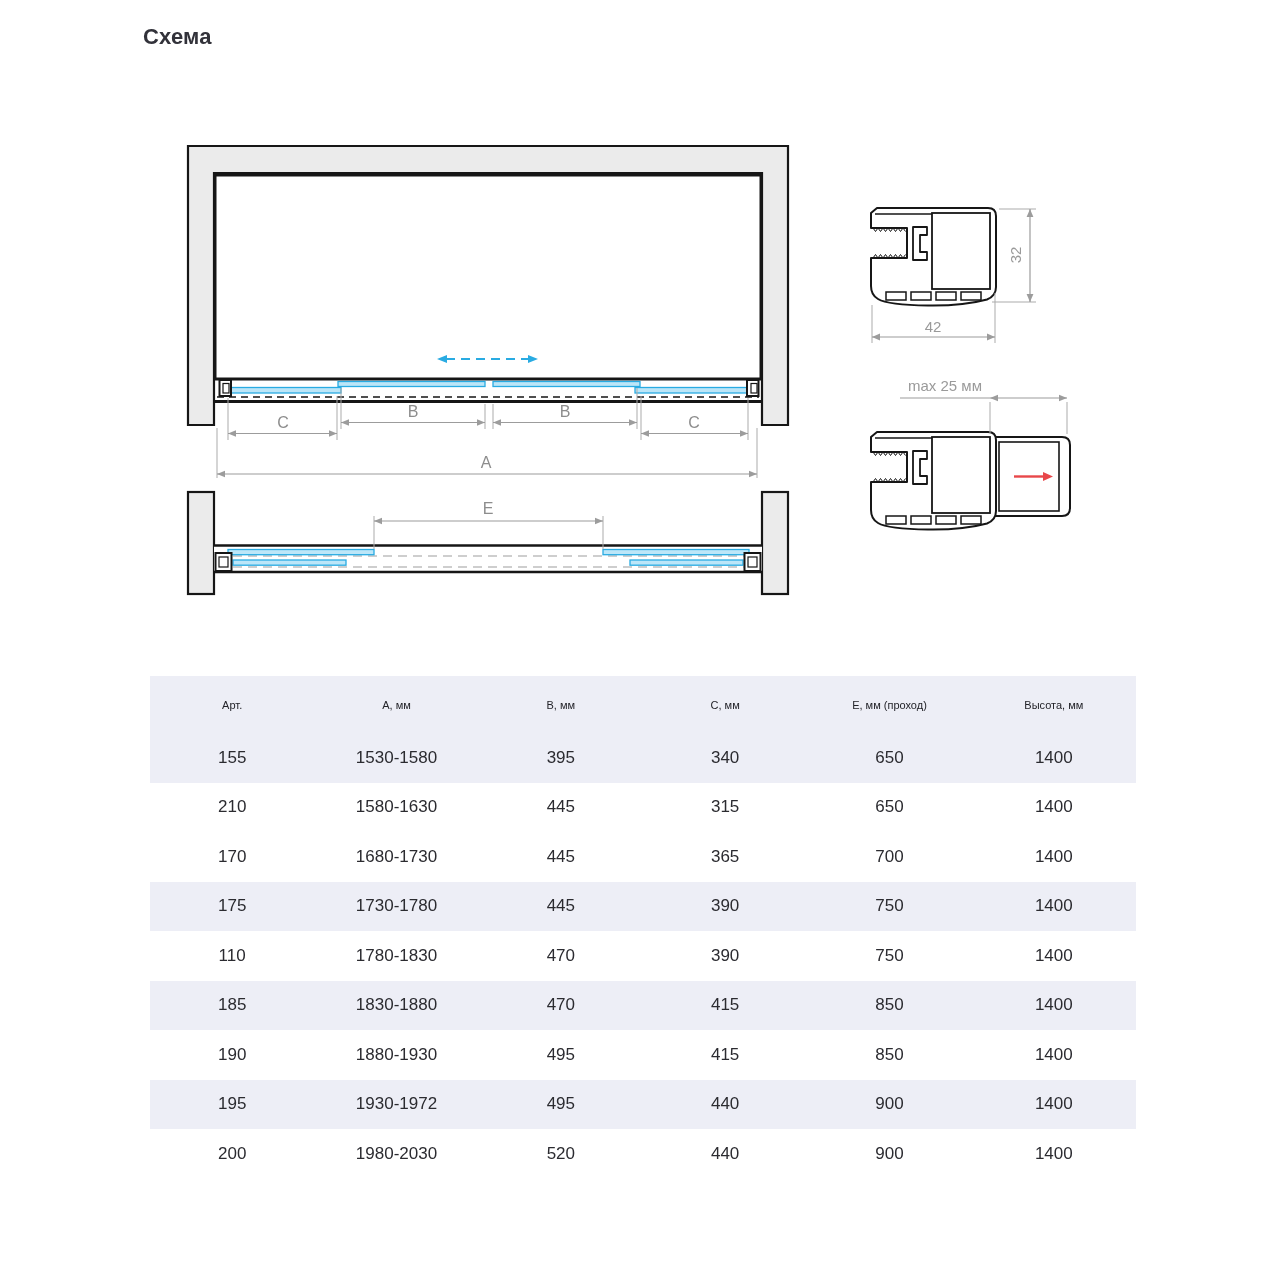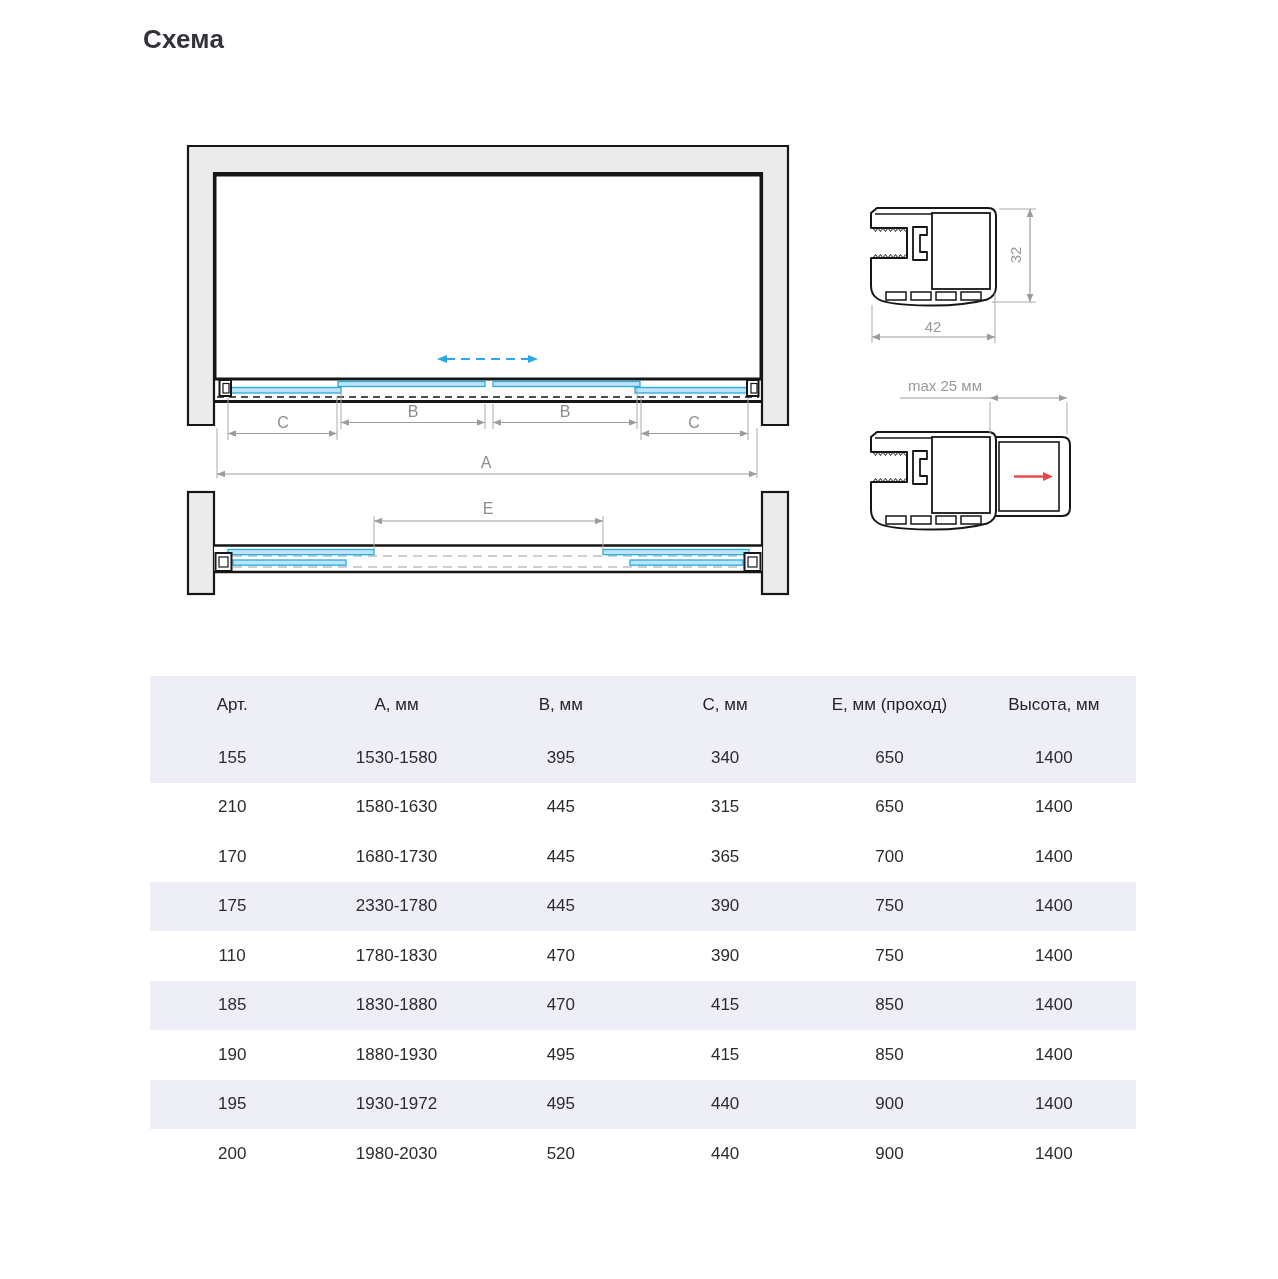--- a/index.html
+++ b/index.html
@@ -7,40 +7,40 @@
     --wall-fill:#ebebeb; --glass-fill:#bce6f8; --glass-stroke:#29abe2;
     --red-arrow:#e8474a; --zebra:#edeef6; --text:#2b2b30;
   }
   html,body{margin:0;padding:0;}
   body{
     width:1278px;height:1279px;position:relative;background:#ffffff;
     font-family:"Liberation Sans", sans-serif;color:var(--text);overflow:hidden;
   }
   .page-title{
     position:absolute;left:143px;top:24px;margin:0;
-    font-size:26px;font-weight:700;color:#32323a;letter-spacing:.2px;
+    font-size:22px;font-weight:700;color:#32323a;letter-spacing:.2px;
   }
   .diagram-svg{position:absolute;left:0;top:0;}
   .diagram-svg text{font-family:"Liberation Sans", sans-serif;}
   .dim-label{fill:var(--dim-text);font-size:16px;}
   .dim-label-sm{fill:#9a9a9a;font-size:15px;}
   .glass{fill:var(--glass-fill);stroke:var(--glass-stroke);stroke-width:1.3;}
   .wall{fill:var(--wall-fill);stroke:var(--line);stroke-width:2.2;}
   .blk{stroke:var(--line);fill:none;}
   .blkf{stroke:var(--line);fill:#ffffff;}
   .dim{stroke:var(--dim-line);stroke-width:1.2;fill:none;}
   .ext{stroke:var(--ext-line);stroke-width:1;fill:none;}
   .dimarrow{fill:var(--dim-line);stroke:none;}
   .spec-table{
     position:absolute;left:150px;top:676px;width:986px;
     border-collapse:collapse;table-layout:fixed;font-size:17px;
   }
   .spec-table th{
     background:var(--zebra);height:57px;font-weight:500;color:#232329;
-    text-align:center;padding:0;font-size:17px;
+    text-align:center;padding:0;font-size:11px;
   }
   .spec-table td{height:49.5px;text-align:center;padding:0;color:var(--text);}
   .spec-table tr.zebra td{background:var(--zebra);}
 </style>
 </head>
 <body>
 
 <h1 class="page-title">Схема</h1>
 
 <svg class="diagram-svg" width="1278" height="660" viewBox="0 0 1278 660" xmlns="http://www.w3.org/2000/svg">
@@ -204,21 +204,21 @@
       <tr>
         <td>170</td>
         <td>1680-1730</td>
         <td>445</td>
         <td>365</td>
         <td>700</td>
         <td>1400</td>
       </tr>
       <tr class="zebra">
         <td>175</td>
-        <td>2330-1780</td>
+        <td>1730-1780</td>
         <td>445</td>
         <td>390</td>
         <td>750</td>
         <td>1400</td>
       </tr>
       <tr>
         <td>110</td>
         <td>1780-1830</td>
         <td>470</td>
         <td>390</td>

